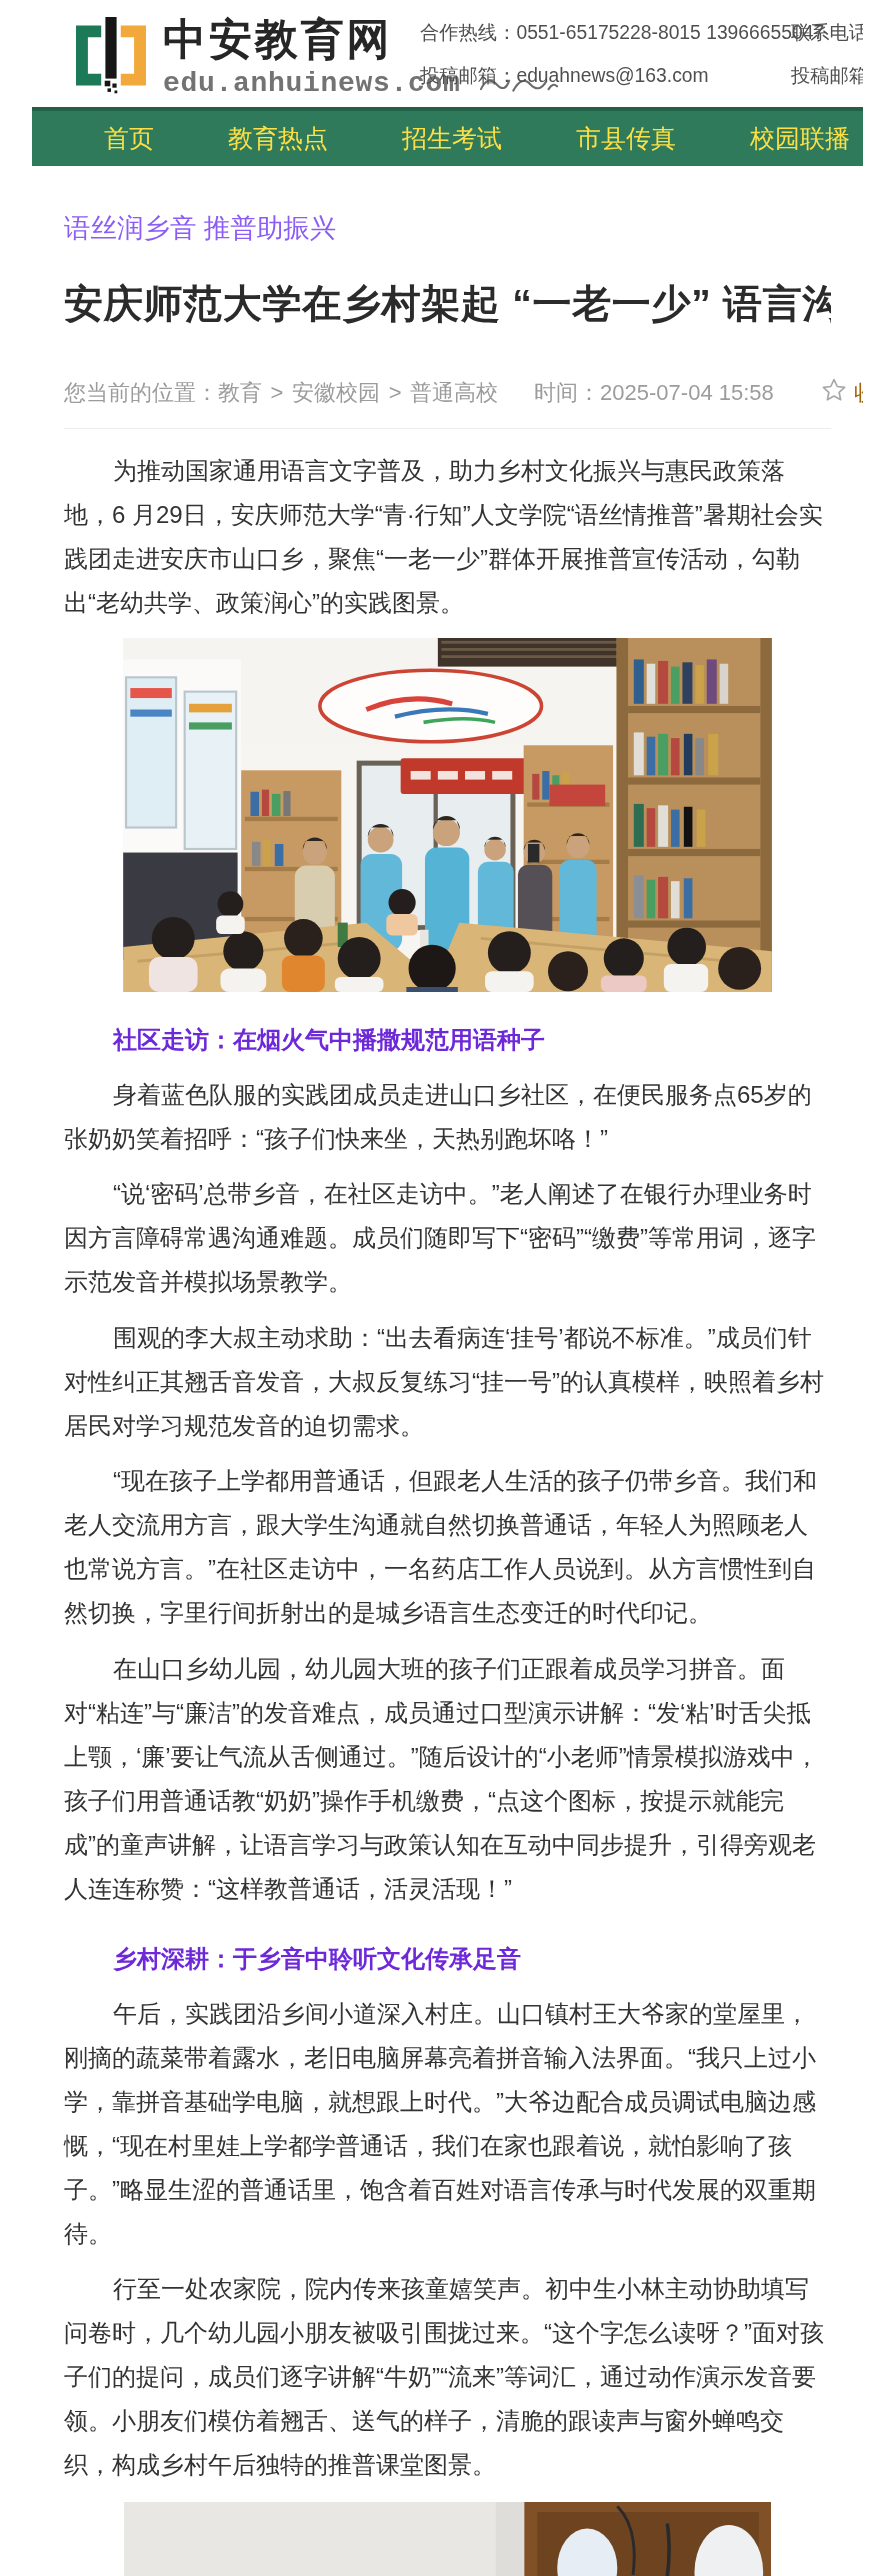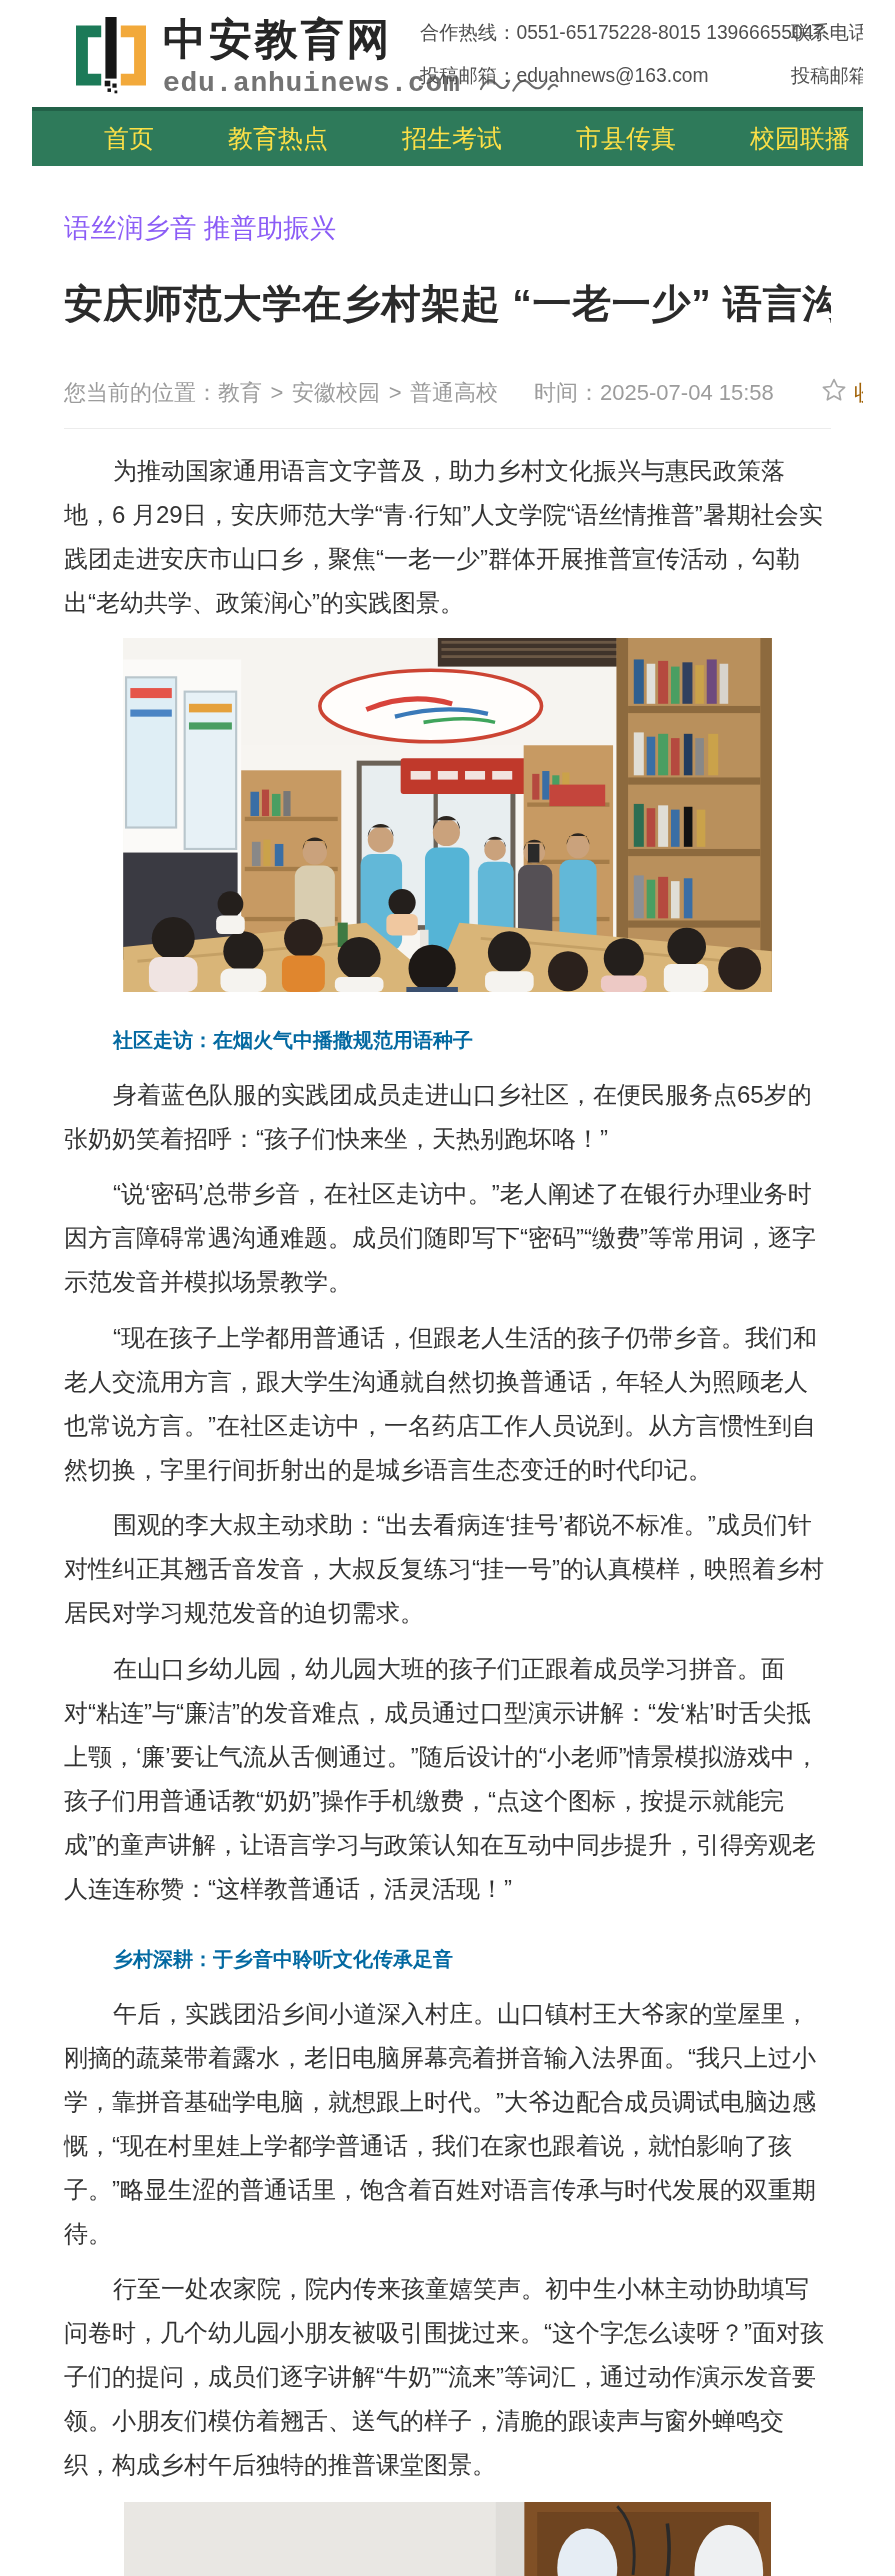--- a/index.html
+++ b/index.html
@@ -33,22 +33,22 @@
   .crumb-sep{margin:0 8.6px;}
   .meta-time{margin-left:36px;}
   .meta-action{display:flex;align-items:center;cursor:pointer;}
   .meta-action .lbl{margin-left:7.2px;color:#a16207;}
   .act-fav{margin-left:47px;}
   .act-print{margin-left:43px;}
   .divider{margin-top:18.6px;border:none;border-top:0.7px solid #ececec;height:0;}
   
   .article-body{margin-top:20px;font-size:24px;line-height:44px;color:#333;}
   .article-body p{margin:11.4px 0;text-indent:49px;}
-  .article-body h3{margin:26px 0 8.6px;font-size:20px;line-height:44px;font-weight:700;
-                   color:#0369a1;text-indent:49px;}
+  .article-body h3{margin:26px 0 8.6px;font-size:24px;line-height:44px;font-weight:700;
+                   color:#6d28d9;text-indent:49px;}
   .photo{margin:14.3px auto;display:block;}
   .photo svg{display:block;}
 </style>
 </head>
 <body>
 
 <div class="page">
 
   <div class="site-header">
     <div class="logo">
@@ -276,22 +276,22 @@
               <rect x="368" y="386" width="44" height="30" rx="8" fill="#f0c8a0"></rect>
             <circle cx="150" cy="372" r="18" fill="#241f1c"></circle>
               <rect x="130" y="388" width="40" height="26" rx="8" fill="#f5f3ef"></rect>
           </g>
         </svg>
       </figure>
 
       <h3>社区走访：在烟火气中播撒规范用语种子</h3>
       <p>身着蓝色队服的实践团成员走进山口乡社区，在便民服务点65岁的张奶奶笑着招呼：“孩子们快来坐，天热别跑坏咯！”</p>
       <p>“说‘密码’总带乡音，在社区走访中。”老人阐述了在银行办理业务时因方言障碍常遇沟通难题。成员们随即写下“密码”“缴费”等常用词，逐字示范发音并模拟场景教学。</p>
+      <p>围观的李大叔主动求助：“出去看病连‘挂号’都说不标准。”成员们针对性纠正其翘舌音发音，大叔反复练习“挂一号”的认真模样，映照着乡村居民对学习规范发音的迫切需求。</p>
       <p>“现在孩子上学都用普通话，但跟老人生活的孩子仍带乡音。我们和老人交流用方言，跟大学生沟通就自然切换普通话，年轻人为照顾老人也常说方言。”在社区走访中，一名药店工作人员说到。从方言惯性到自然切换，字里行间折射出的是城乡语言生态变迁的时代印记。</p>
-      <p>围观的李大叔主动求助：“出去看病连‘挂号’都说不标准。”成员们针对性纠正其翘舌音发音，大叔反复练习“挂一号”的认真模样，映照着乡村居民对学习规范发音的迫切需求。</p>
       <p>在山口乡幼儿园，幼儿园大班的孩子们正跟着成员学习拼音。面对“粘连”与“廉洁”的发音难点，成员通过口型演示讲解：“发‘粘’时舌尖抵上颚，‘廉’要让气流从舌侧通过。”随后设计的“小老师”情景模拟游戏中，孩子们用普通话教“奶奶”操作手机缴费，“点这个图标，按提示就能完成”的童声讲解，让语言学习与政策认知在互动中同步提升，引得旁观老人连连称赞：“这样教普通话，活灵活现！”</p>
 
       <h3>乡村深耕：于乡音中聆听文化传承足音</h3>
       <p>午后，实践团沿乡间小道深入村庄。山口镇村王大爷家的堂屋里，刚摘的蔬菜带着露水，老旧电脑屏幕亮着拼音输入法界面。“我只上过小学，靠拼音基础学电脑，就想跟上时代。”大爷边配合成员调试电脑边感慨，“现在村里娃上学都学普通话，我们在家也跟着说，就怕影响了孩子。”略显生涩的普通话里，饱含着百姓对语言传承与时代发展的双重期待。</p>
       <p>行至一处农家院，院内传来孩童嬉笑声。初中生小林主动协助填写问卷时，几个幼儿园小朋友被吸引围拢过来。“这个字怎么读呀？”面对孩子们的提问，成员们逐字讲解“牛奶”“流来”等词汇，通过动作演示发音要领。小朋友们模仿着翘舌、送气的样子，清脆的跟读声与窗外蝉鸣交织，构成乡村午后独特的推普课堂图景。</p>
 
       <figure class="photo" style="width:647px;margin:14.3px auto 18.6px;">
         <svg width="647" height="484" viewBox="0 0 905 677" aria-hidden="true">
           <rect width="905" height="677" fill="#e9e7e3"></rect>
           <rect x="520" y="0" width="385" height="310" fill="#dfddd9"></rect>

